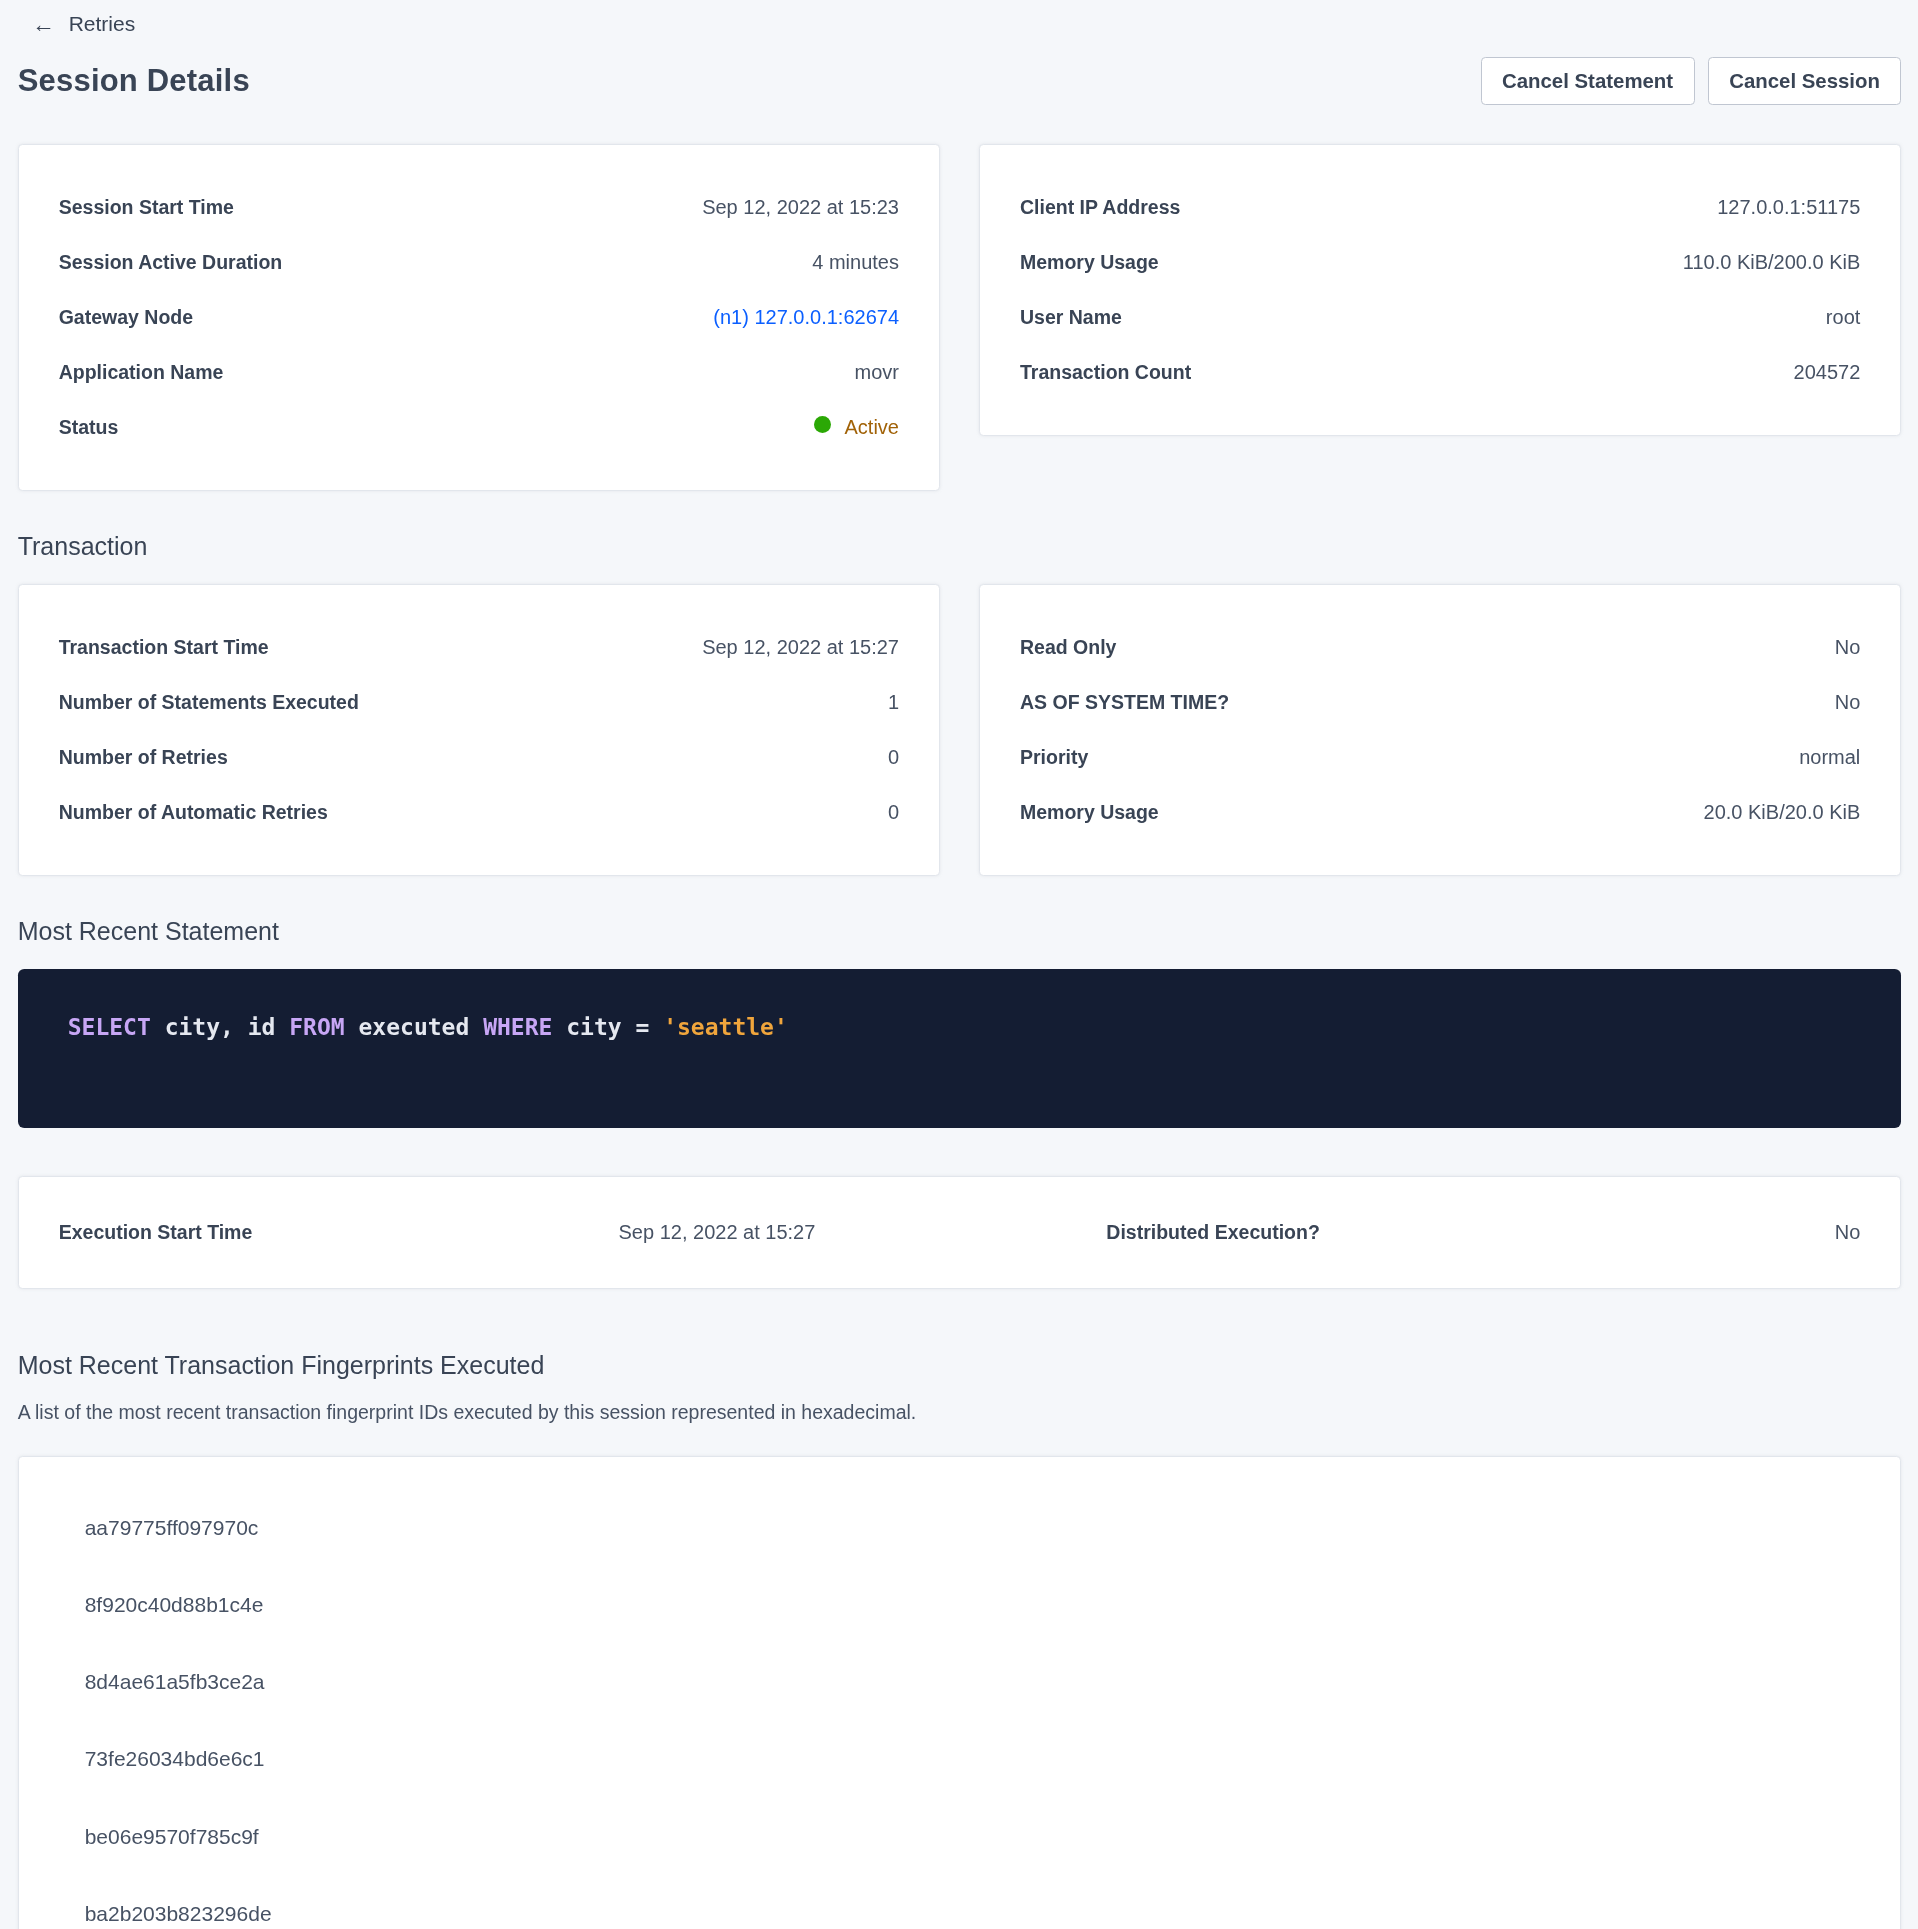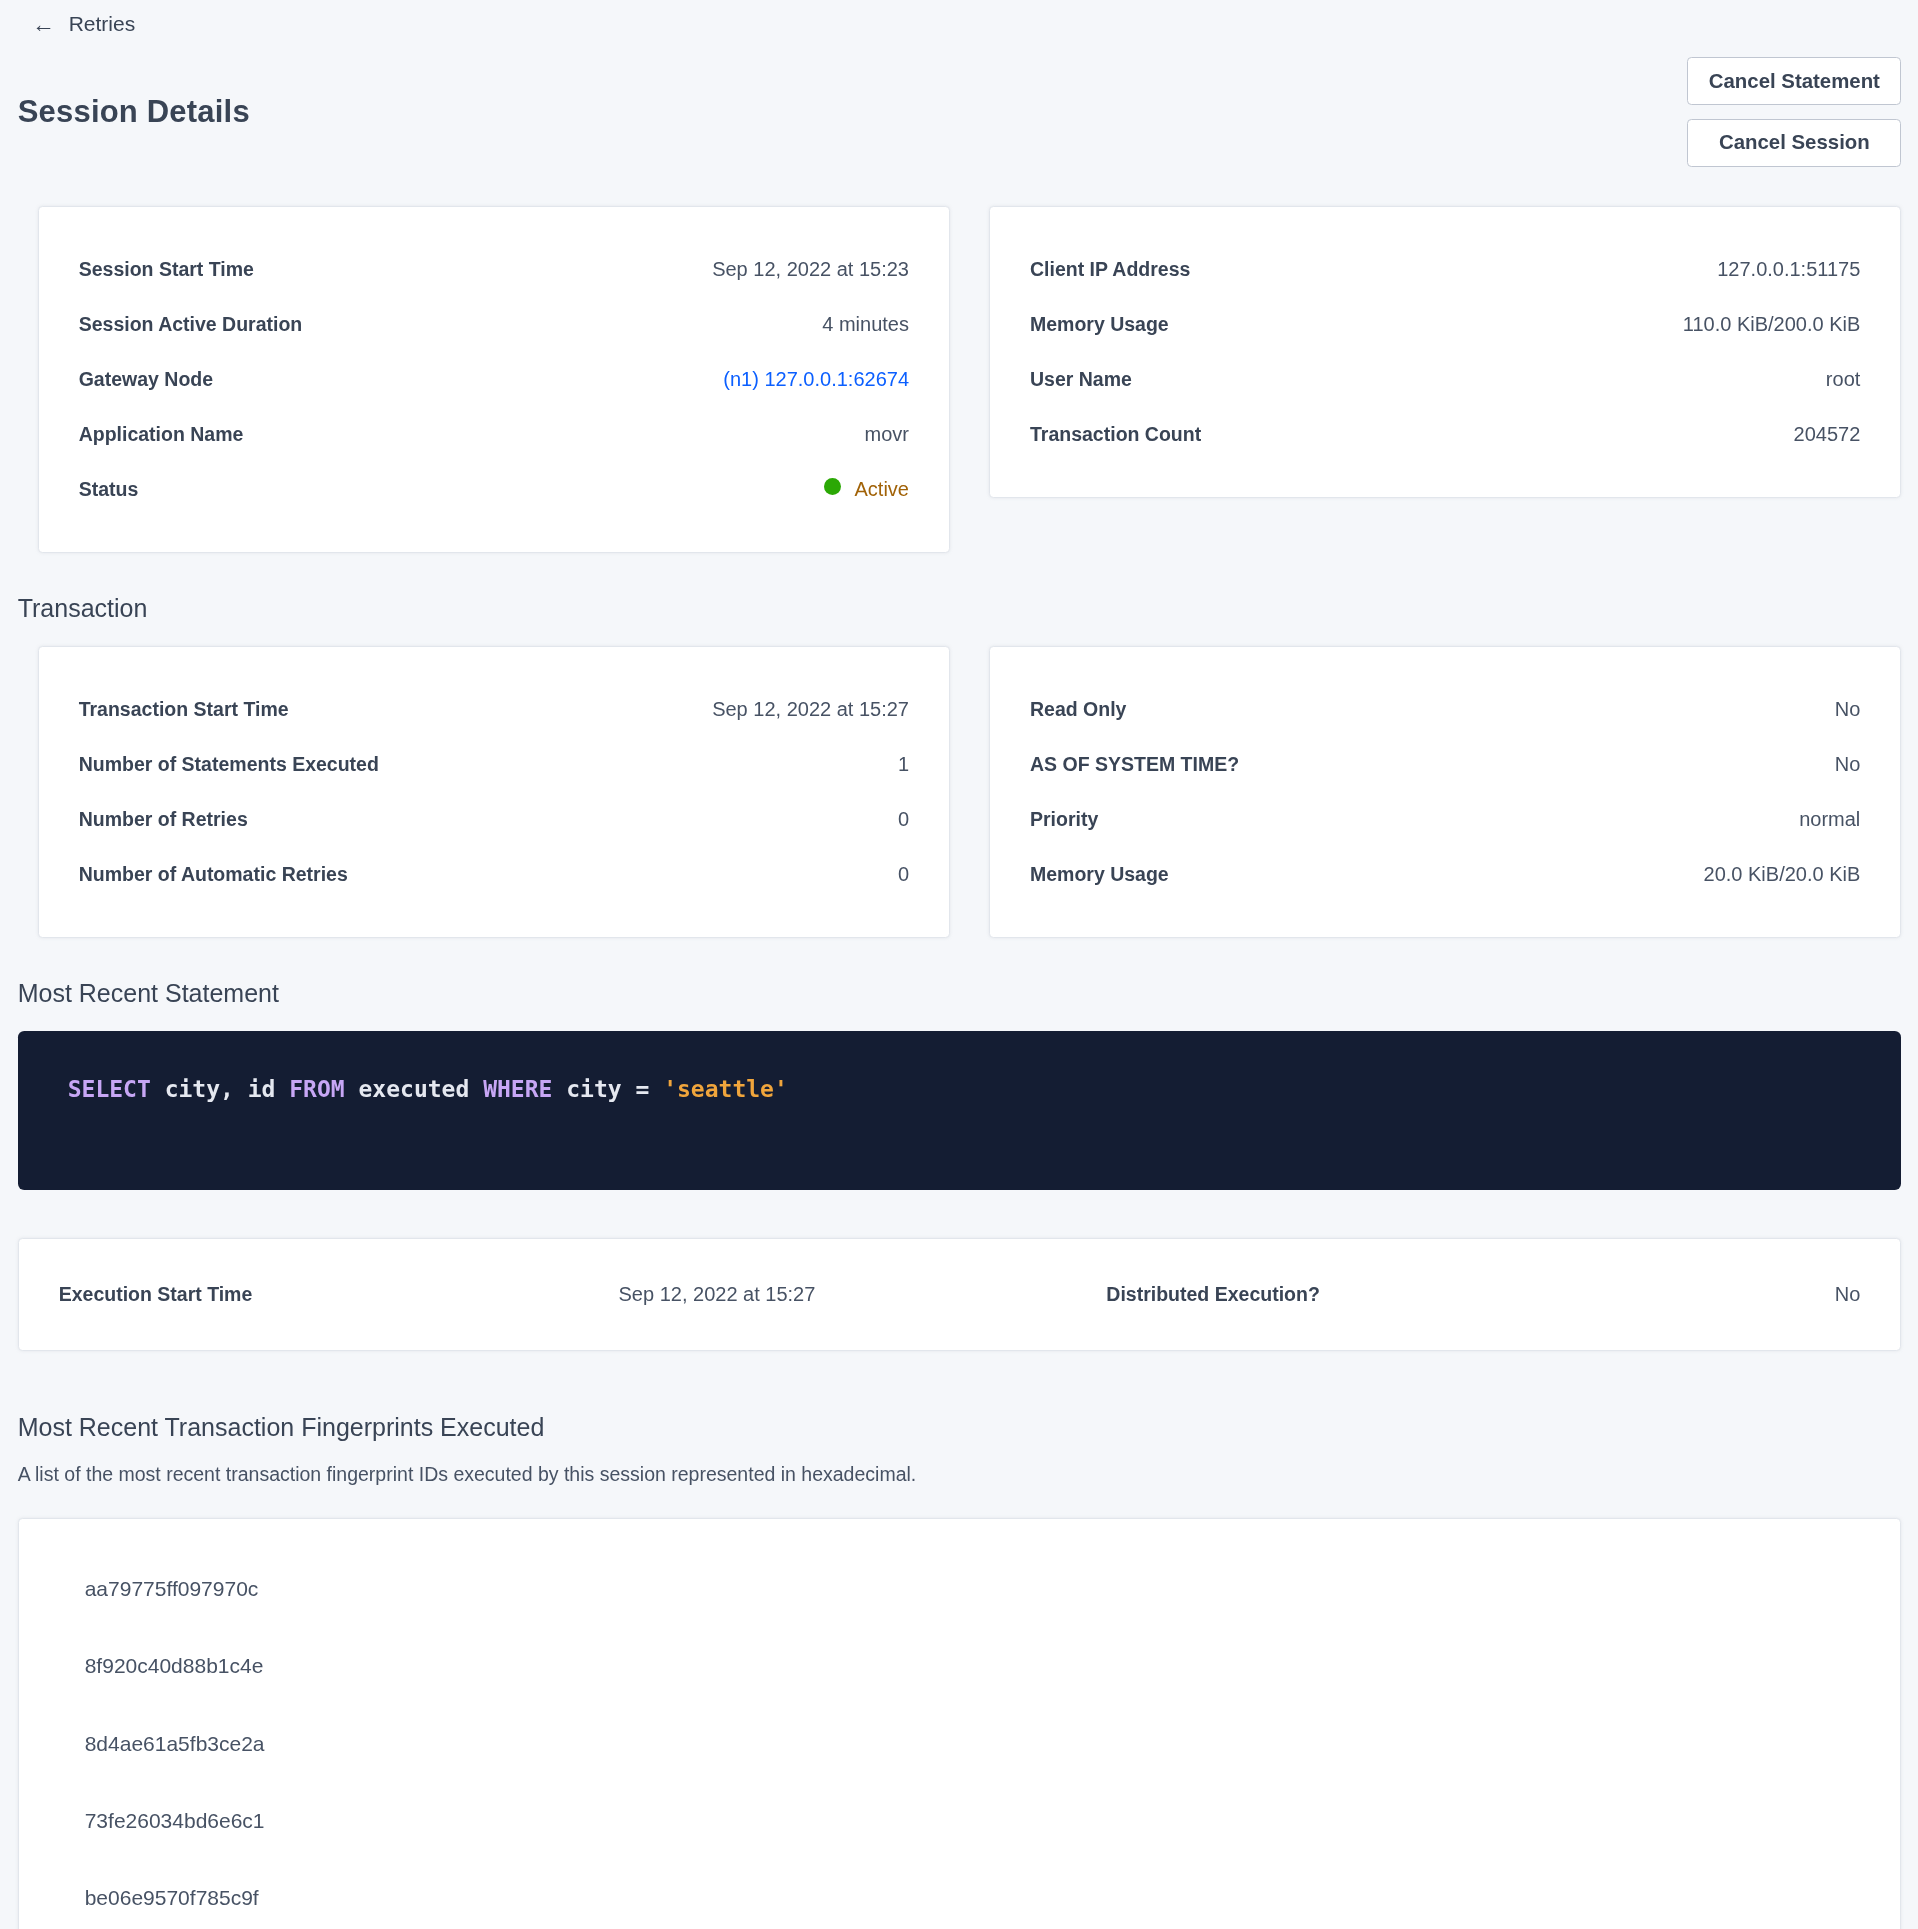--- a/index.html
+++ b/index.html
@@ -34,41 +34,40 @@
     margin-top: 21px;
     gap: 11px;
   }
   h1.page-title {
     margin: 0;
     font-size: 31px;
     font-weight: 700;
     color: #394455;
     letter-spacing: 0.2px;
   }
-  .btn-group { display: flex; gap: 13.3px; flex-direction: column; }
+  .btn-group { display: flex; gap: 13.3px; }
   .btn {
     background: #ffffff;
     border: 0.9px solid #c0c6d1;
     border-radius: 4.4px;
     padding: 11.5px 20.4px;
     font-family: inherit;
     font-size: 20.4px;
     font-weight: 700;
     color: #394455;
     cursor: pointer;
   }
 
   
   .cards-grid {
     display: grid;
     grid-template-columns: 1fr 1fr;
     gap: 39px;
     align-items: start;
     margin-top: 39px;
-    margin-left: 20px;
   }
   .card {
     background: #ffffff;
     border: 0.9px solid #e2e6ec;
     border-radius: 4.4px;
     box-shadow: 0 0 3.5px rgba(154, 161, 171, 0.18);
     padding: 35px 40px;
   }
   .row {
     display: flex;

